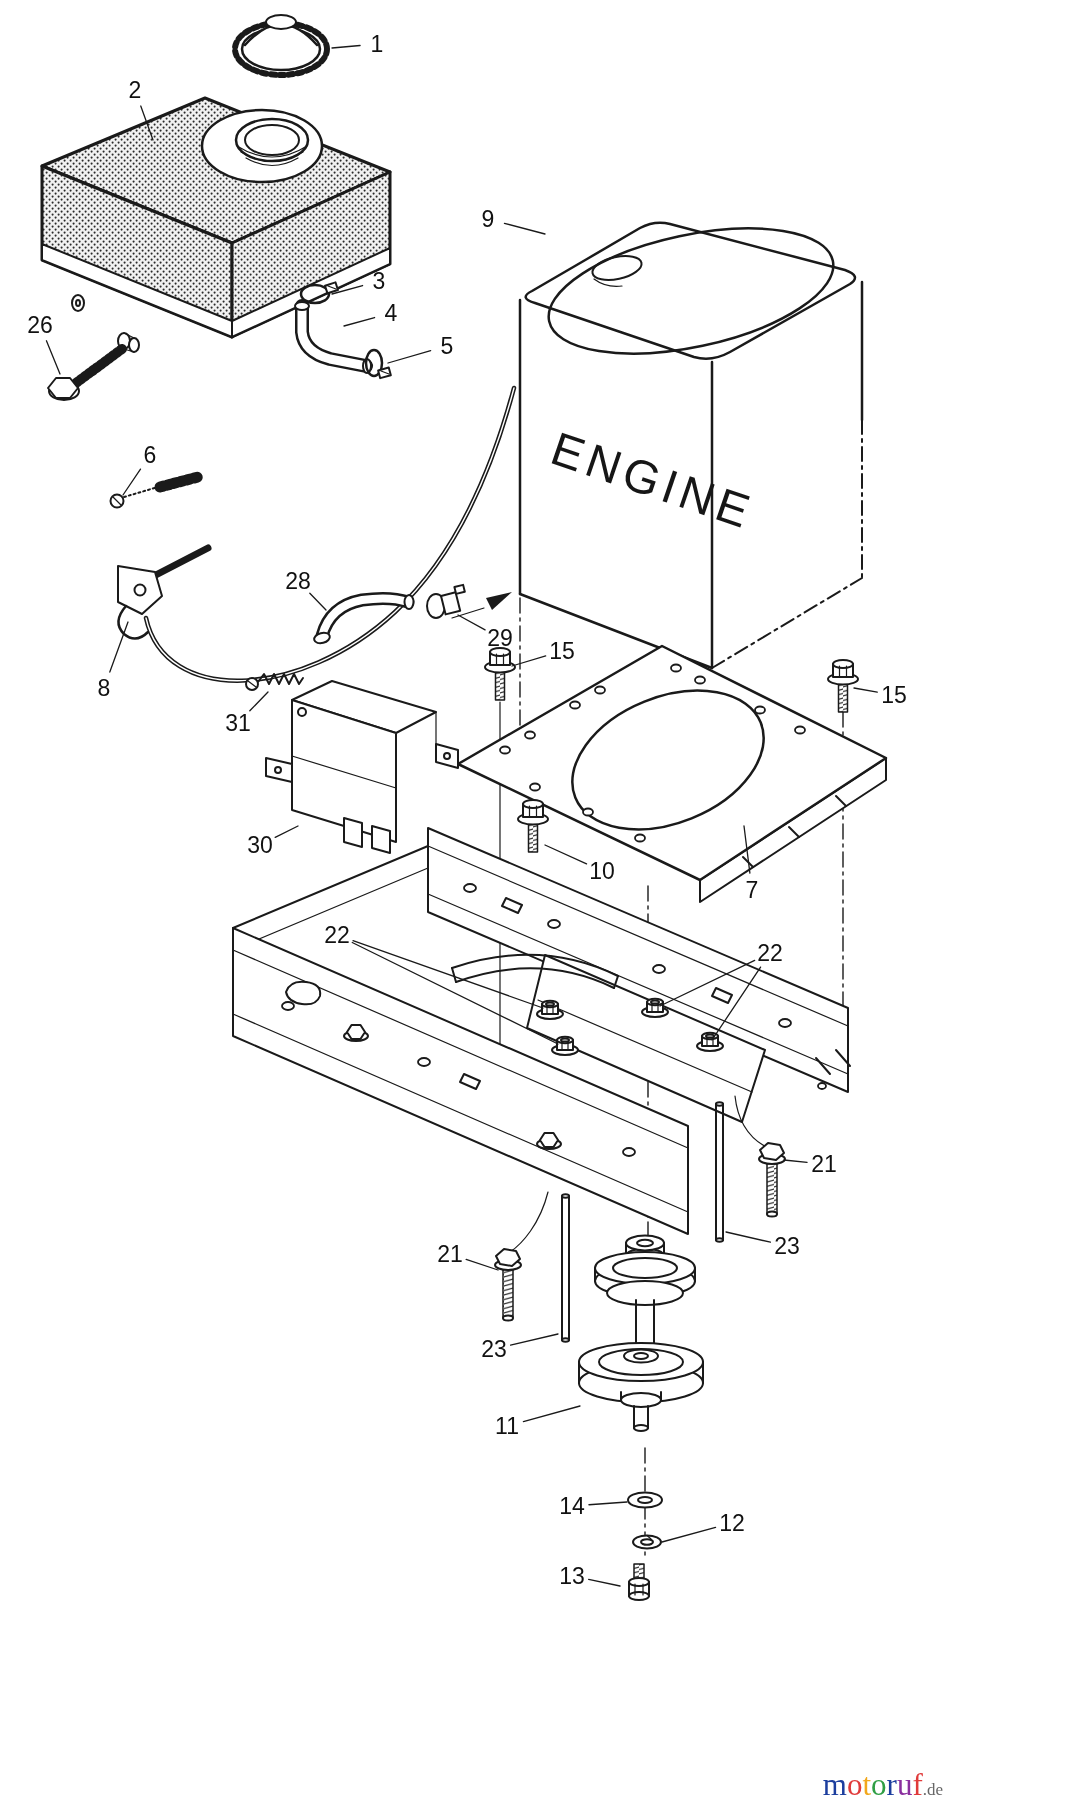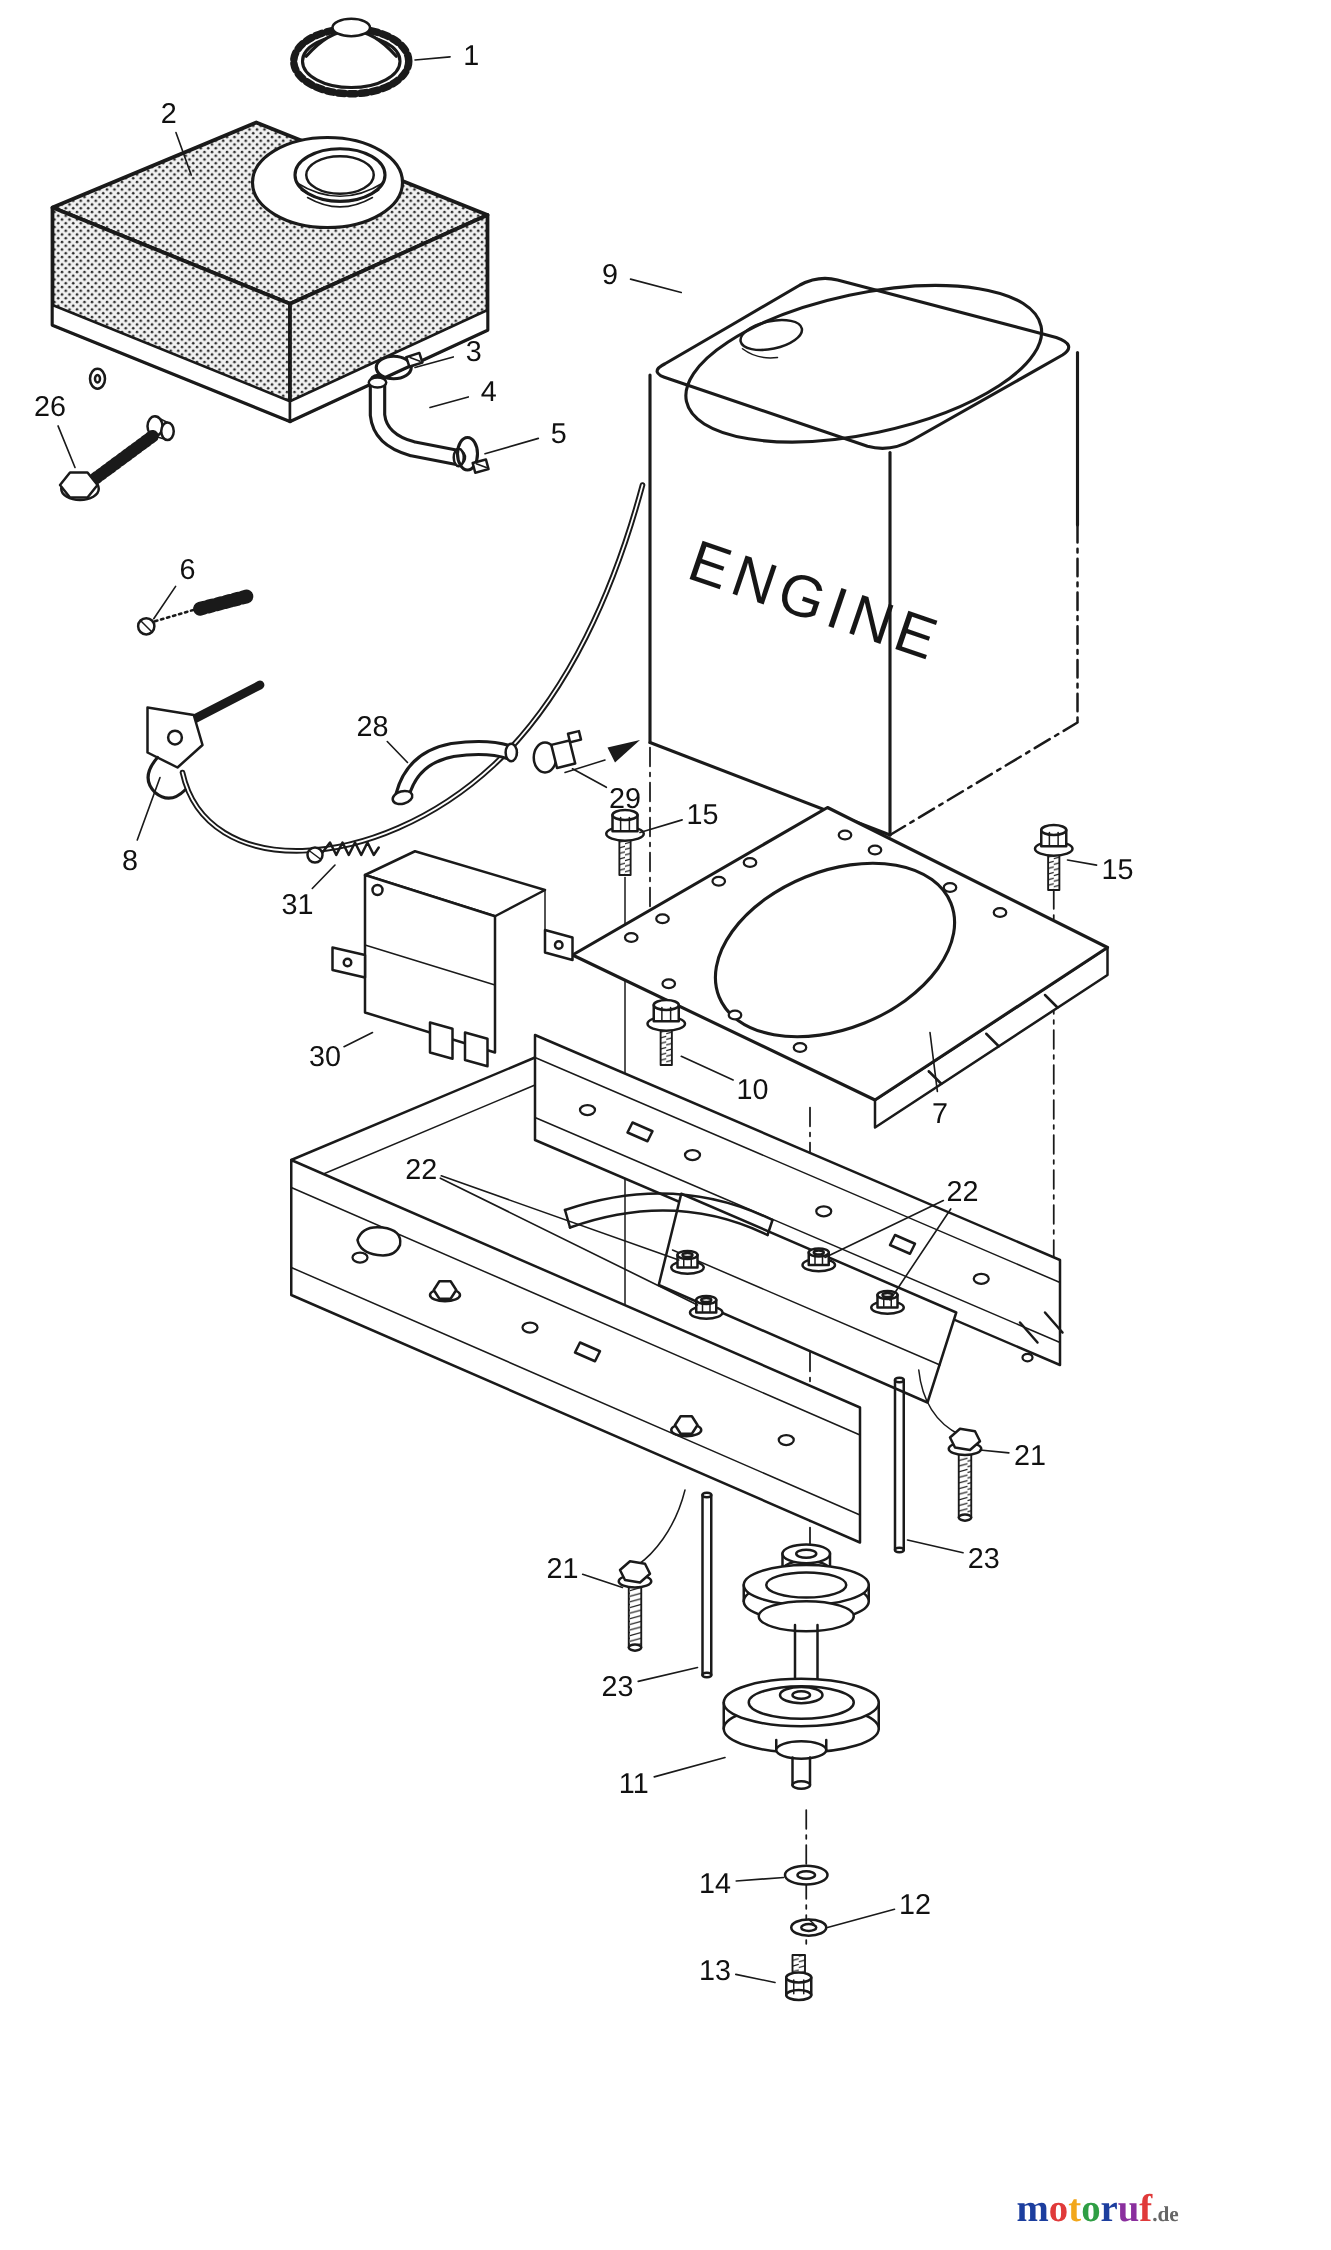--- a/index.html
+++ b/index.html
@@ -12,22 +12,22 @@
   .s2f{fill:#ffffff;stroke:#1a1a1a;stroke-width:2;}
   .s25f{fill:#ffffff;stroke:#1a1a1a;stroke-width:2.5;}
   .thin{fill:none;stroke:#1a1a1a;stroke-width:1.2;}
   .hole{fill:#ffffff;stroke:#1a1a1a;stroke-width:1.8;}
   .dark{fill:#1a1a1a;stroke:none;}
   .cl{fill:none;stroke:#1a1a1a;stroke-width:1.4;stroke-dasharray:15 5 3 5;}
   .dd{fill:none;stroke:#1a1a1a;stroke-width:2;stroke-dasharray:14 5 3 5;}
   .leader{stroke:#1a1a1a;stroke-width:1.3;}
   .callout{font:23px "Liberation Sans",sans-serif;fill:#111;text-anchor:middle;}
   .engine-txt{font-family:"Liberation Sans",sans-serif;font-size:47px;letter-spacing:5px;fill:#161616;}
-  .watermark{position:absolute;right:122px;bottom:18px;
-             font-family:"Liberation Serif",serif;font-weight:bold;font-size:31px;line-height:1;}
+  .watermark{position:absolute;right:122px;bottom:0;
+             font-family:"Liberation Serif",serif;font-weight:normal;font-size:31px;line-height:1;}
   .watermark span{display:inline-block;}
   .wm-suffix{font-size:17px;}
 </style>
 </head>
 <body>
 
 <div class="stage">
 <svg id="diagram-svg" width="1065" height="1800" viewBox="0 0 1065 1800" xmlns="http://www.w3.org/2000/svg">
 
   <defs>

